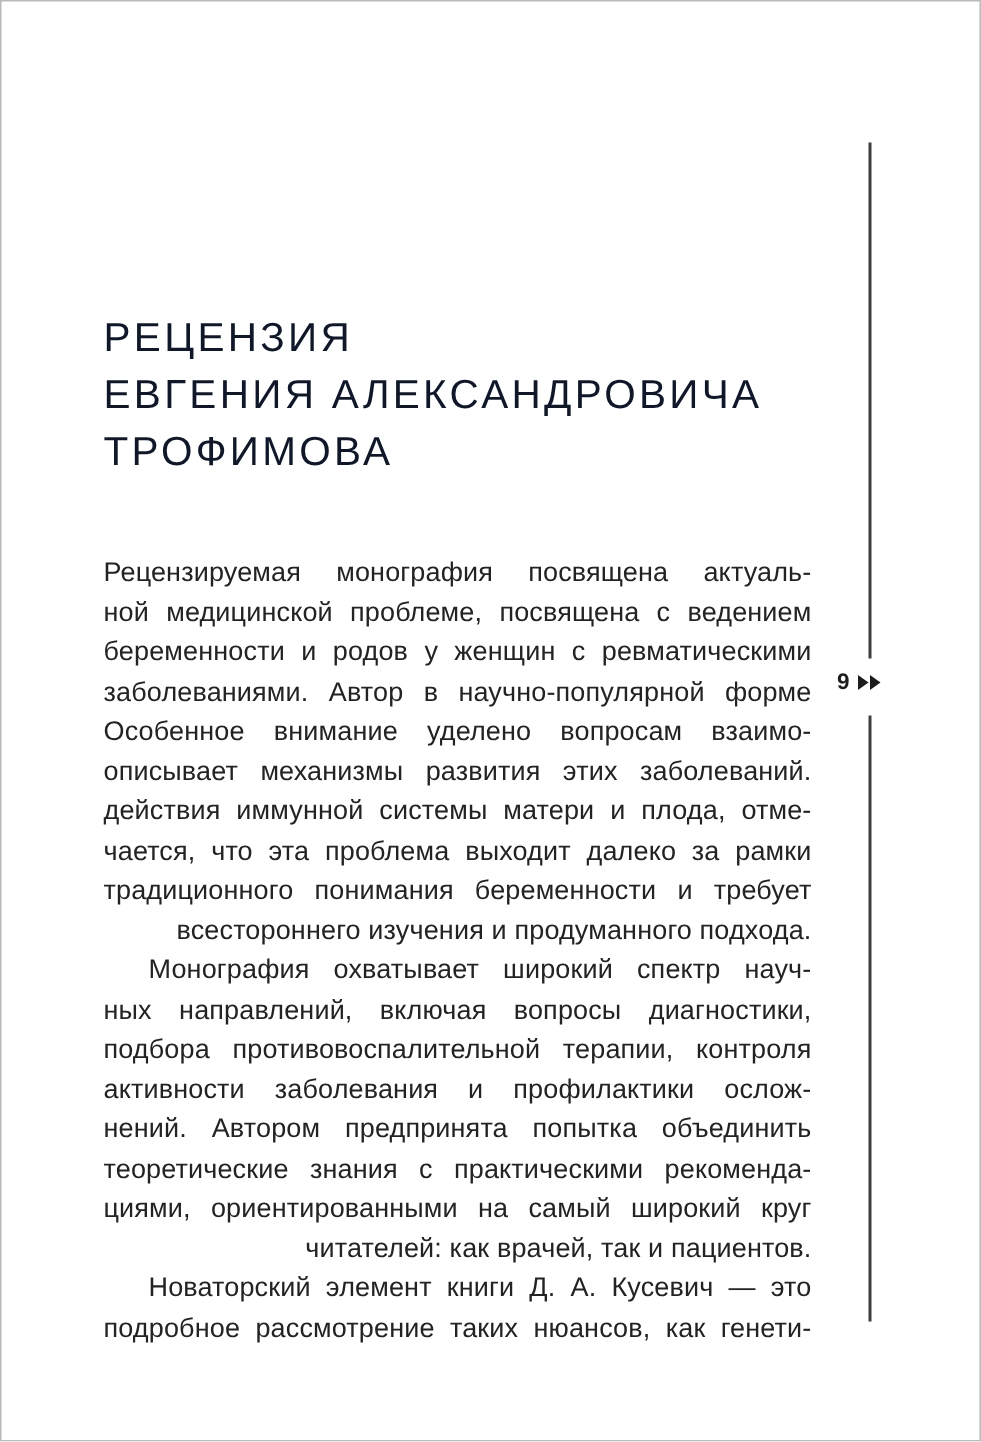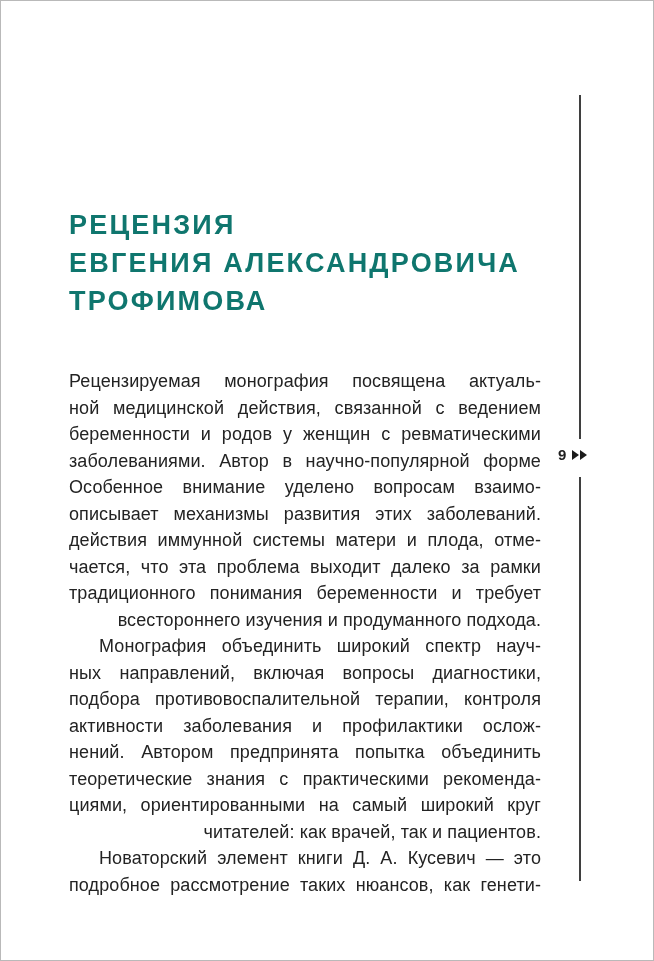--- a/index.html
+++ b/index.html
@@ -44,23 +44,23 @@
   .chevrons { display: inline-flex; align-items: center; }
 
   .heading {
     position: absolute;
     left: 68px;
     top: 205px;
     width: 500px;
     margin: 0;
     font-size: 27px;
     line-height: 38px;
-    font-weight: 700;
+    font-weight: 400;
     letter-spacing: 2.2px;
-    color: #0f766e;
+    color: #0f172a;
     text-transform: uppercase;
   }
   .heading .hline { display: block; }
 
   .body-text {
     position: absolute;
     left: 68px;
     top: 367px;
     width: 472px;
     color: #232323;
@@ -98,32 +98,32 @@
 
   <h1 class="heading">
     <span class="hline">РЕЦЕНЗИЯ</span>
     <span class="hline">ЕВГЕНИЯ АЛЕКСАНДРОВИЧА</span>
     <span class="hline">ТРОФИМОВА</span>
   </h1>
 
   <div class="body-text">
       <div class="paragraph">
         <div class="line fill">Рецензируемая монография посвящена актуаль-</div>
-        <div class="line fill">ной медицинской действия, связанной с ведением</div>
+        <div class="line fill">ной медицинской проблеме, посвящена с ведением</div>
         <div class="line fill">беременности и родов у женщин с ревматическими</div>
         <div class="line fill">заболеваниями. Автор в научно-популярной форме</div>
         <div class="line fill">Особенное внимание уделено вопросам взаимо-</div>
         <div class="line fill">описывает механизмы развития этих заболеваний.</div>
         <div class="line fill">действия иммунной системы матери и плода, отме-</div>
         <div class="line fill">чается, что эта проблема выходит далеко за рамки</div>
         <div class="line fill">традиционного понимания беременности и требует</div>
         <div class="line">всестороннего изучения и продуманного подхода.</div>
       </div>
       <div class="paragraph">
-        <div class="line indent fill">Монография объединить широкий спектр науч-</div>
+        <div class="line indent fill">Монография охватывает широкий спектр науч-</div>
         <div class="line fill">ных направлений, включая вопросы диагностики,</div>
         <div class="line fill">подбора противовоспалительной терапии, контроля</div>
         <div class="line fill">активности заболевания и профилактики ослож-</div>
         <div class="line fill">нений. Автором предпринята попытка объединить</div>
         <div class="line fill">теоретические знания с практическими рекоменда-</div>
         <div class="line fill">циями, ориентированными на самый широкий круг</div>
         <div class="line">читателей: как врачей, так и пациентов.</div>
       </div>
       <div class="paragraph">
         <div class="line indent fill">Новаторский элемент книги Д. А. Кусевич — это</div>

